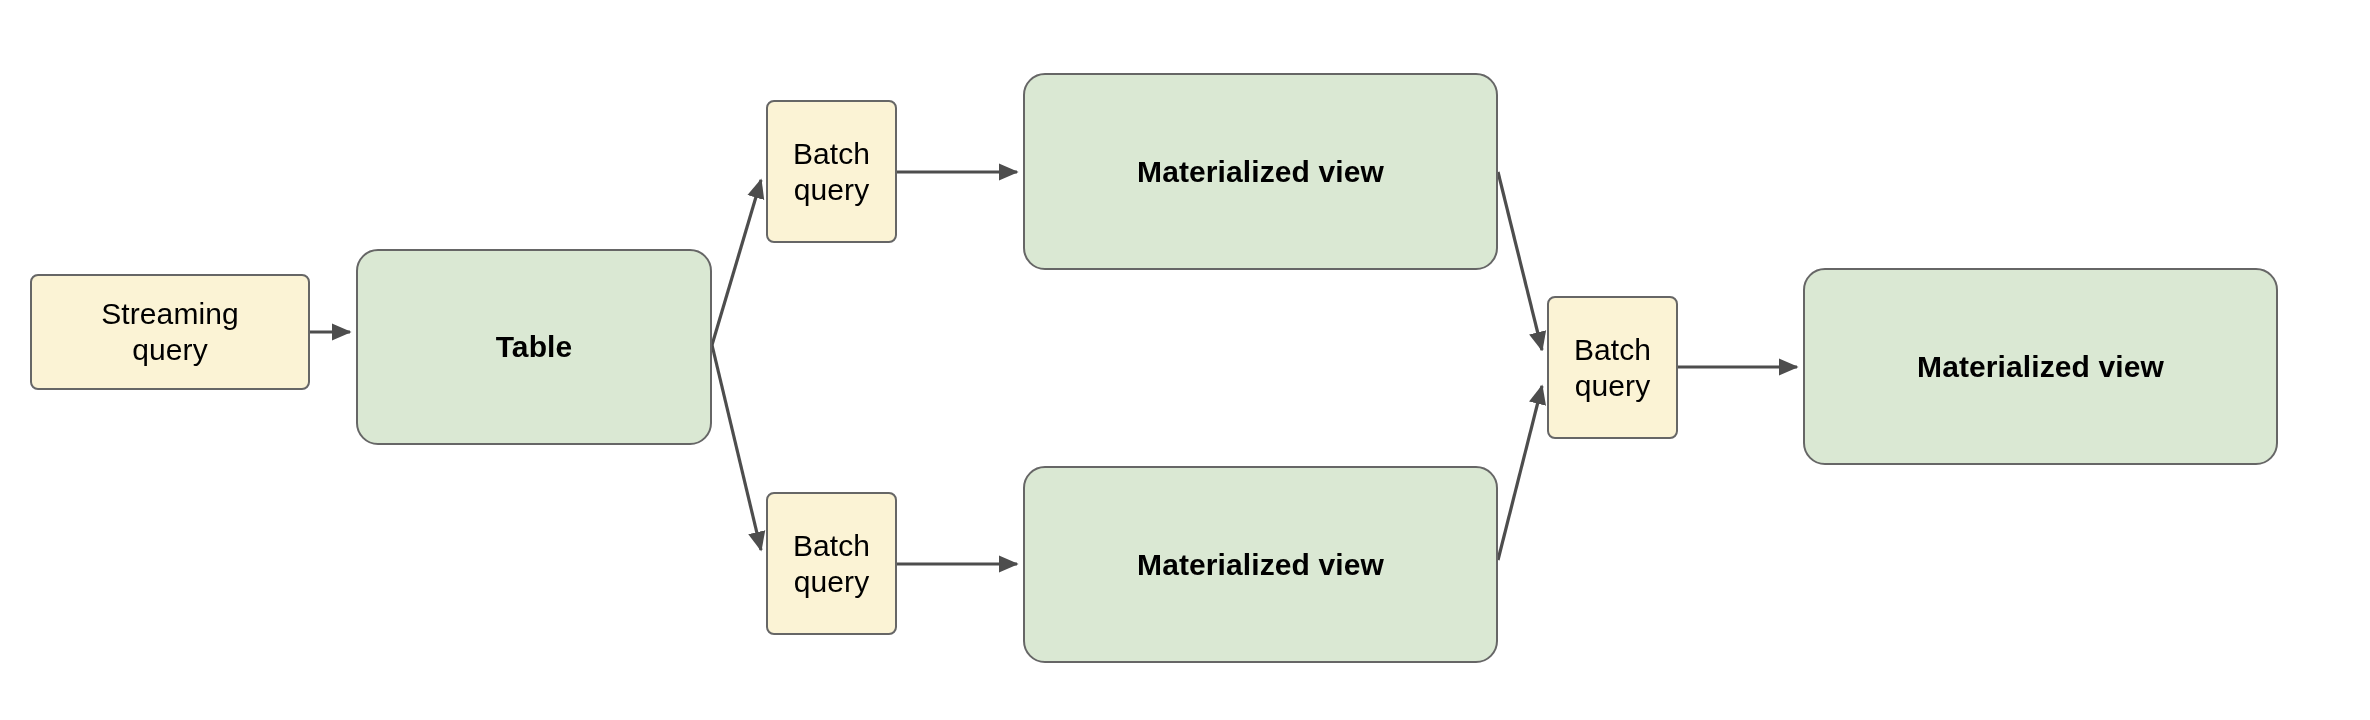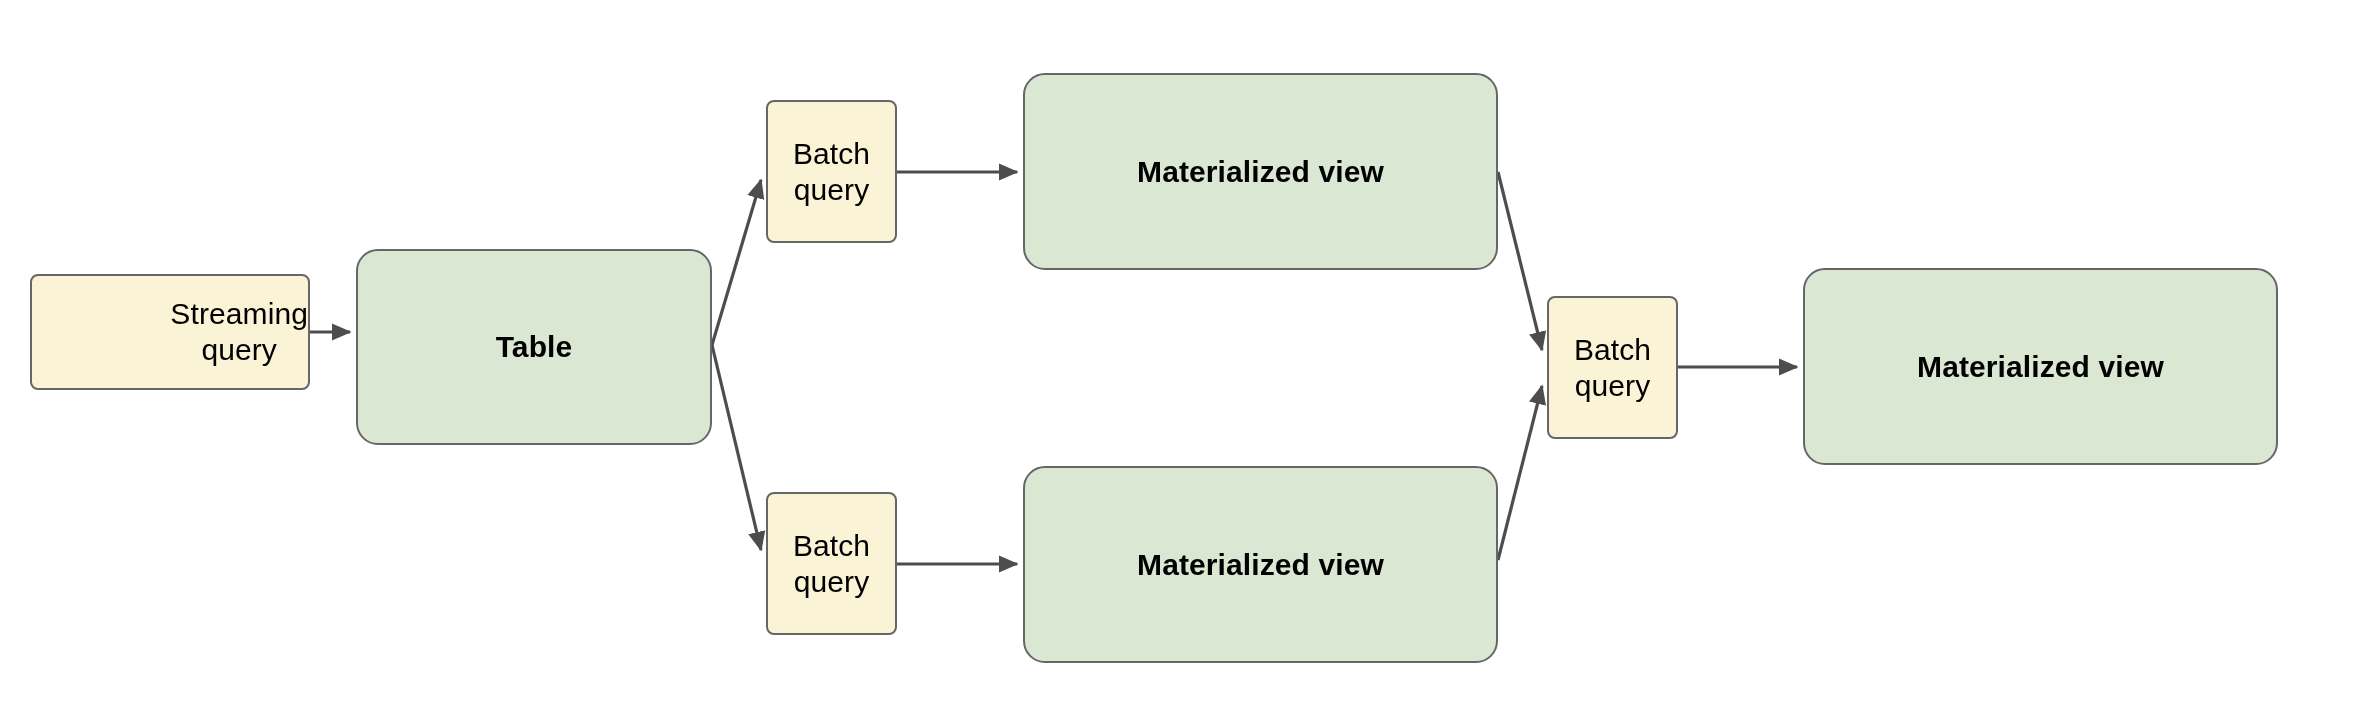--- a/index.html
+++ b/index.html
@@ -68,21 +68,21 @@
       <path d="M 712 345 L 761 180"></path>
       <path d="M 712 345 L 761 550"></path>
       <path d="M 897 172 L 1017 172"></path>
       <path d="M 897 564 L 1017 564"></path>
       <path d="M 1498 172 L 1542 350"></path>
       <path d="M 1498 560 L 1542 386"></path>
       <path d="M 1678 367 L 1797 367"></path>
     </g>
   </svg>
 
-  <div class="node process" style="left: 30px; top: 274px; width: 280px; height: 116px; background: rgb(251, 243, 213); border-color: rgb(102, 102, 102); color: rgb(0, 0, 0); justify-content: flex-end;">
+  <div class="node process" style="left: 30px; top: 274px; width: 280px; height: 116px; background: rgb(251, 243, 213); border-color: rgb(102, 102, 102); color: rgb(0, 0, 0);">
     <span class="node-label">Streaming
 query</span>
   </div>
 
   <div class="node store" style="left: 356px; top: 249px; width: 356px; height: 196px; background: rgb(218, 232, 211); border-color: rgb(102, 102, 102); color: rgb(0, 0, 0);">
     <span class="node-label">Table</span>
   </div>
 
   <div class="node process" style="left: 766px; top: 100px; width: 131px; height: 143px; background: rgb(251, 243, 213); border-color: rgb(102, 102, 102); color: rgb(0, 0, 0);">
     <span class="node-label">Batch

